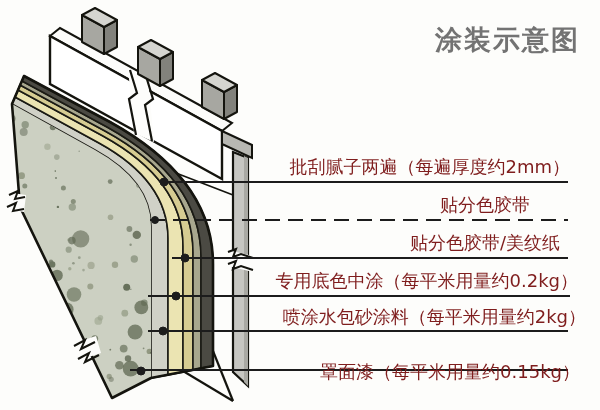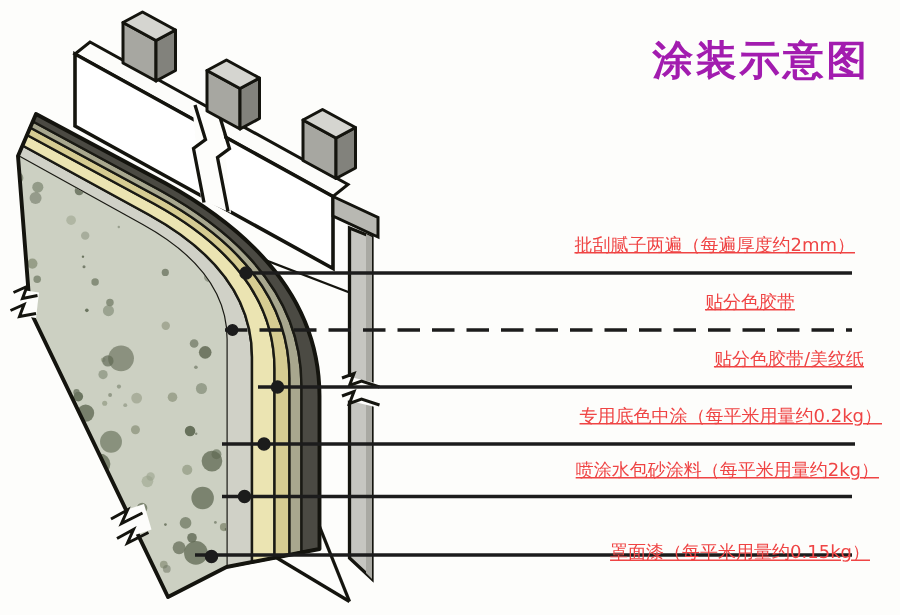--- a/index.html
+++ b/index.html
@@ -3,32 +3,31 @@
 <meta charset="utf-8">
 <style>
   html,body{margin:0;padding:0;}
   .stage{
     position:relative;width:600px;height:410px;overflow:hidden;
     background:#fdfdfb;font-family:"DejaVu Sans","Liberation Sans",sans-serif;
   }
   .stage svg{position:absolute;left:0;top:0;}
   .diagram-title{
     position:absolute;top:22px;right:20px;
-    font-size:27px;font-weight:bold;letter-spacing:2px;color:#a21caf;
+    font-size:27px;font-weight:bold;letter-spacing:2px;color:#737373;
     white-space:nowrap;
   }
   .callout{
-    position:absolute;font-size:12px;color:#ef4444;white-space:nowrap;
+    position:absolute;font-size:18px;color:#7f1d1d;white-space:nowrap;
     font-weight:500;
-    text-decoration:underline;
   }
   .c1{top:155px;right:30px;}
   .c2{top:193px;right:70px;}
-  .c3{top:231px;right:24px;margin-left:48px;}
-  .c4{top:269px;right:12px;}
+  .c3{top:231px;right:40px;margin-left:48px;}
+  .c4{top:269px;right:22px;}
   .c5{top:305px;right:14px;}
   .c6{top:360px;right:20px;}
 </style>
 </head>
 <body>
 
 <div class="stage">
 
   <svg width="600" height="410" viewBox="0 0 600 410">
     <defs>

